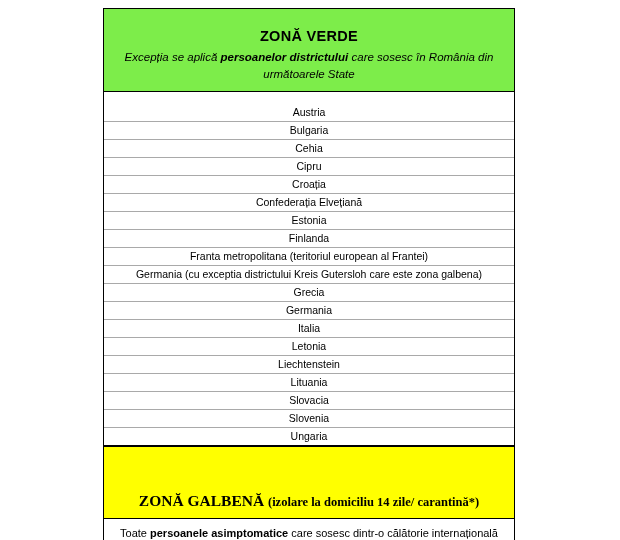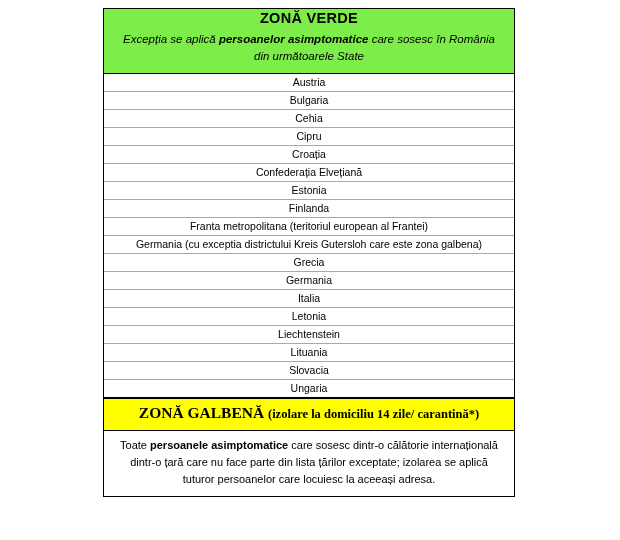--- a/index.html
+++ b/index.html
@@ -24,21 +24,21 @@
     left: 103px;
     top: 8px;
     width: 412px;
     border: 1px solid #000000;
     box-sizing: border-box;
     background: #ffffff;
   }
   .green-head {
     background: #7ded4a;
     border-bottom: 1px solid #000000;
-    padding: 0 8px 8px 8px;
+    padding: 18px 8px 8px 8px;
     text-align: center;
   }
   .green-title {
     font-weight: bold;
     font-size: 14.5px;
     letter-spacing: 0.3px;
     line-height: 19px;
     margin-bottom: 3px;
   }
   .green-sub {
@@ -66,66 +66,69 @@
     border-top: 1px solid #000000;
     border-bottom: 1px solid #000000;
     padding: 4px 10px 6px 10px;
     text-align: center;
   }
   .yellow-title {
     font-family: "Liberation Serif", serif;
     font-weight: bold;
     font-size: 15.5px;
     line-height: 19px;
+    margin-top: 40px;
   }
   .yellow-title .sub {
     font-size: 12.5px;
   }
   .yellow-body {
     padding: 6px 10px 8px 10px;
     text-align: center;
     font-size: 11px;
     line-height: 17px;
   }
   .yellow-body b {
     font-weight: bold;
   }
   .countries {
     background: #ffffff;
+    margin-top: 12px;
   }
 </style>
 </head>
 <body>
 
 <div class="page">
   <div class="table">
 
     <div class="green-head">
       <div class="green-title">ZONĂ VERDE</div>
-      <div class="green-sub"><span>Excepția se aplică </span><b>persoanelor asimptomatice</b><span> care sosesc în România din următoarele State</span></div>
+      <div class="green-sub"><span>Excepția se aplică </span><b>persoanelor districtului</b><span> care sosesc în România din următoarele State</span></div>
     </div>
 
     <div class="countries">
       <div class="country">Austria</div>
       <div class="country">Bulgaria</div>
       <div class="country">Cehia</div>
       <div class="country">Cipru</div>
       <div class="country">Croația</div>
       <div class="country">Confederația Elvețiană</div>
       <div class="country">Estonia</div>
       <div class="country">Finlanda</div>
       <div class="country">Franta metropolitana (teritoriul european al Frantei)</div>
       <div class="country">Germania (cu exceptia districtului Kreis Gutersloh care este zona galbena)</div>
       <div class="country">Grecia</div>
       <div class="country">Germania</div>
       <div class="country">Italia</div>
       <div class="country">Letonia</div>
       <div class="country">Liechtenstein</div>
       <div class="country">Lituania</div>
       <div class="country">Slovacia</div>
+      <div class="country">Slovenia</div>
       <div class="country">Ungaria</div>
     </div>
 
     <div class="yellow-head">
       <div class="yellow-title"><span>ZONĂ GALBENĂ </span><span class="sub">(izolare la domiciliu 14 zile/ carantină*)</span></div>
     </div>
 
     <div class="yellow-body"><span>Toate </span><b>persoanele asimptomatice</b><span> care sosesc dintr-o călătorie internațională dintr-o țară care nu face parte din lista țărilor exceptate; izolarea se aplică tuturor persoanelor care locuiesc la aceeași adresa.</span></div>
 
   </div>

